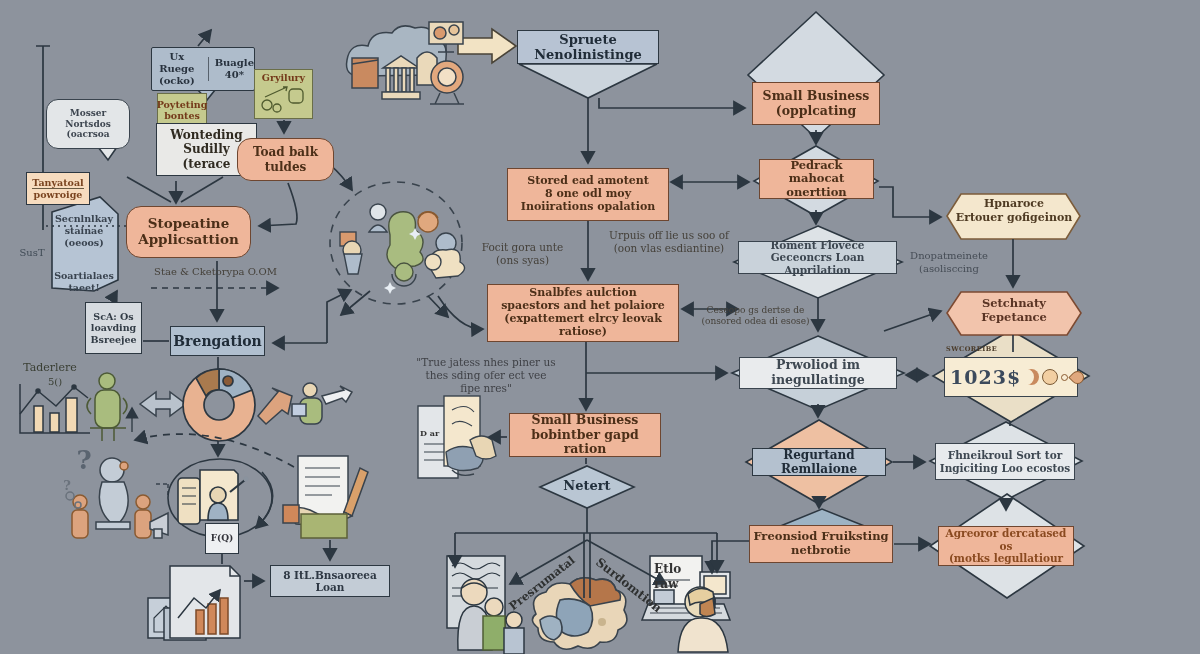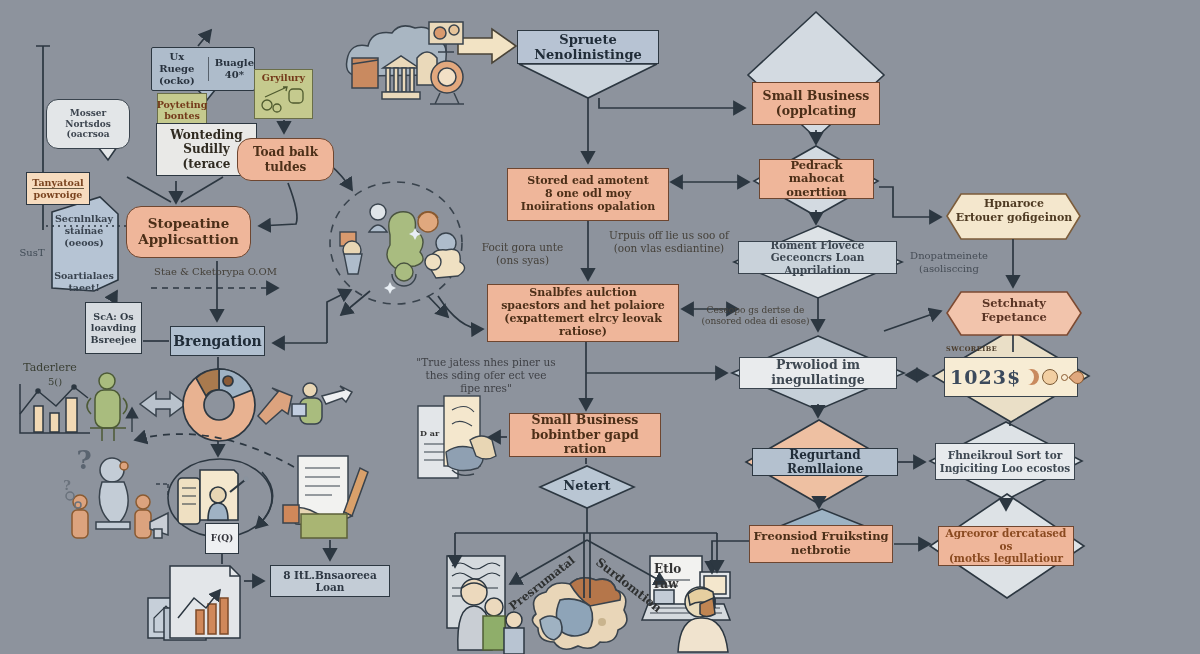--- a/index.html
+++ b/index.html
@@ -314,21 +314,21 @@
   <span>Pedrack</span>
       <span>mahocat onerttion</span>
 </div>
 <div class="nd whitebox" style="left:739px;top:357px;width:158px;height:32px;font-size:12.5px;">
       <span>Prwoliod im inegullatinge</span>
     </div>
 <div class="nd lightblue" style="left:738px;top:241px;width:159px;height:33px;font-size:10.5px;">
   <span>Roment Flovece</span>
       <span>Geceoncrs Loan Apprilation</span>
 </div>
-<div class="nd blue" style="left:752px;top:448px;width:146px;height:28px;font-size:12px;background:#b4c1cf;">
+<div class="nd blue" style="left:752px;top:448px;width:134px;height:28px;font-size:12px;background:#b4c1cf;">
       <span>Regurtand Remllaione</span>
     </div>
 <div class="nd salmon" style="left:749px;top:525px;width:144px;height:38px;font-size:11.5px;">
   <span>Freonsiod Fruiksting</span>
       <span>netbrotie</span>
 </div>
 
 <div class="lb" style="left:950px;top:197px;width:128px;font-size:11px;font-weight:bold;color:#4e3a22;">
   <span>Hpnaroce</span><span style="display:block;">Ertouer gofigeinon</span>
 </div>

